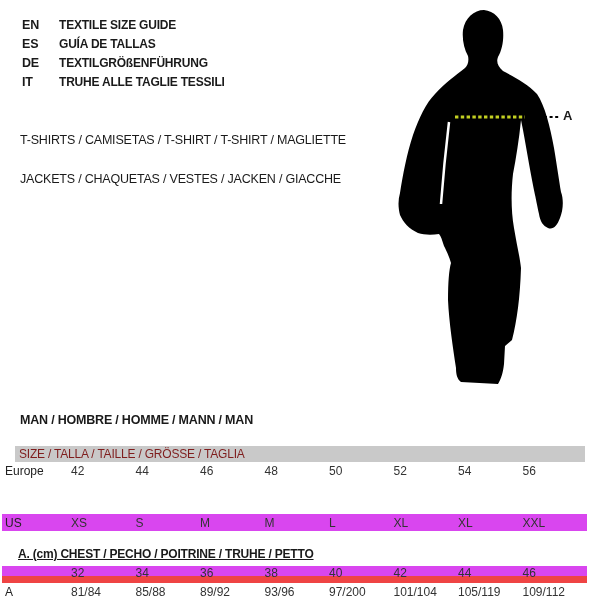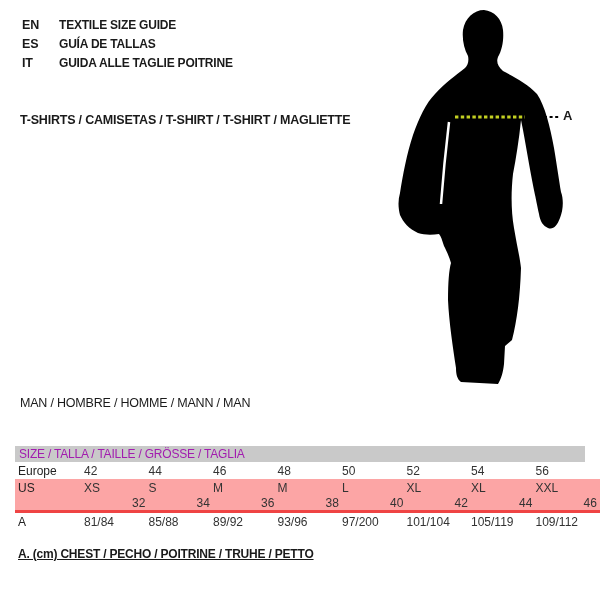--- a/index.html
+++ b/index.html
@@ -7,65 +7,70 @@
     position:relative;width:600px;height:600px;background:#ffffff;overflow:hidden;
     font-family:"Liberation Sans",sans-serif;color:#1a1a1a;
   }
   
   .lang-block{position:absolute;left:22px;top:15px;}
   .lang-row{display:flex;height:19px;align-items:center;}
   .lang-code{width:37px;font-size:12.5px;font-weight:bold;letter-spacing:-0.2px;}
   .lang-label{font-size:12px;font-weight:bold;letter-spacing:-0.2px;white-space:nowrap;}
   
   .cat-block{position:absolute;left:20px;top:110px;}
-  .cat-line{height:19px;display:flex;align-items:center;font-size:12.5px;font-weight:bold;letter-spacing:-0.2px;white-space:nowrap;}
+  .cat-line{height:19px;display:flex;align-items:center;font-size:12.5px;font-weight:normal;letter-spacing:-0.2px;white-space:nowrap;margin-top:20px;}
   
   .figure-svg{position:absolute;left:398px;top:6px;width:168px;height:384px;}
   .measure-label{position:absolute;left:563px;top:108px;font-size:13px;font-weight:bold;}
   
-  .section-title{position:absolute;left:20px;top:396px;font-size:12.5px;font-weight:normal;letter-spacing:-0.2px;}
+  .section-title{position:absolute;left:20px;top:413px;font-size:12.5px;font-weight:bold;letter-spacing:-0.2px;}
   
   .tbl-header{
     position:absolute;left:15px;top:446px;width:570px;height:16px;
     background:#c9c9c9;display:flex;align-items:center;
-    font-size:12px;color:#a21caf;padding-left:4px;box-sizing:border-box;letter-spacing:-0.2px;
+    font-size:12px;color:#7f1d1d;padding-left:4px;box-sizing:border-box;letter-spacing:-0.2px;
   }
-  .tbl-rows{position:absolute;left:15px;top:462px;width:585px;}
+  .tbl-rows{position:absolute;left:2px;top:462px;width:585px;}
   .tbl-row{
     display:grid;grid-template-columns:69px repeat(8,1fr);height:17px;align-items:center;
   }
-  .tbl-row.shaded{background:#fca5a5;}
-  .tbl-row.edge{border-bottom:3px solid #ef4444;box-sizing:border-box;gap:48px;}
+  .tbl-row.shaded{background:#d946ef;margin-top:35px;}
+  .tbl-row.edge{border-bottom:7px solid #ef4444;box-sizing:border-box;}
   .row-label{font-size:12px;color:#222;padding-left:3px;}
   .cell{font-size:12px;color:#333;text-align:left;}
   
   .footnote{position:absolute;left:18px;top:547px;font-size:12px;font-weight:bold;letter-spacing:-0.2px;text-decoration:underline;}
 </style>
 </head>
 <body>
 
 <div class="canvas">
 
   <div class="lang-block">
     <div class="lang-row">
       <span class="lang-code">EN</span>
       <span class="lang-label">TEXTILE SIZE GUIDE</span>
     </div>
     <div class="lang-row">
       <span class="lang-code">ES</span>
       <span class="lang-label">GUÍA DE TALLAS</span>
     </div>
     <div class="lang-row">
+      <span class="lang-code">DE</span>
+      <span class="lang-label">TEXTILGRÖßENFÜHRUNG</span>
+    </div>
+    <div class="lang-row">
       <span class="lang-code">IT</span>
-      <span class="lang-label">GUIDA ALLE TAGLIE POITRINE</span>
+      <span class="lang-label">TRUHE ALLE TAGLIE TESSILI</span>
     </div>
   </div>
 
   <div class="cat-block">
     <div class="cat-line">T-SHIRTS / CAMISETAS / T-SHIRT / T-SHIRT / MAGLIETTE</div>
+    <div class="cat-line">JACKETS / CHAQUETAS / VESTES / JACKEN / GIACCHE</div>
   </div>
 
   <svg class="figure-svg" viewBox="0 0 168 384" aria-hidden="true">
     <path fill="#000000" d="
       M 86,4
       C 96,5 104,13 105,24
       C 106,34 104,44 100,51
       C 98,56 100,61 105,65
       C 116,71 130,78 139,88
       C 147,100 152,120 156,142

